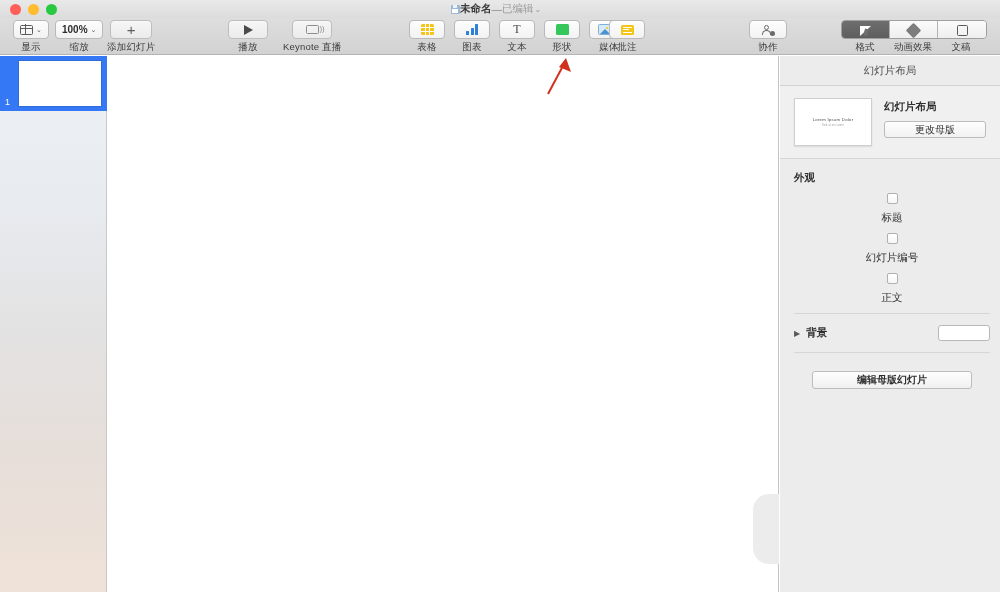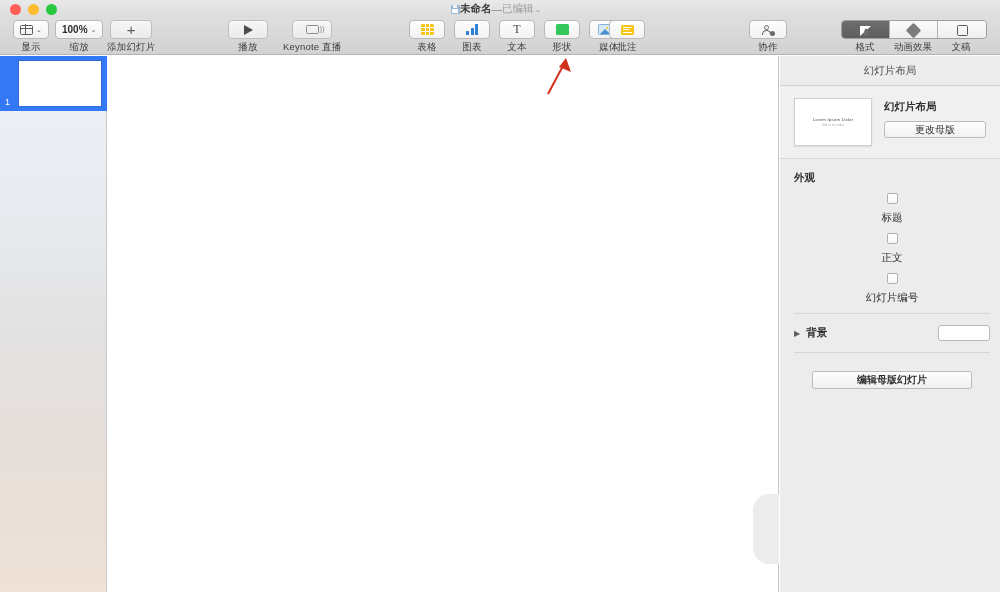--- a/index.html
+++ b/index.html
@@ -396,25 +396,25 @@
 
     <div class="insp-body">
       <div class="sec-title">外观</div>
 
       <div class="chk-row">
         <span class="chk"></span>
         <span class="chk-label">标题</span>
       </div>
       <div class="chk-row">
         <span class="chk"></span>
-        <span class="chk-label">正文</span>
+        <span class="chk-label">幻灯片编号</span>
       </div>
       <div class="chk-row">
         <span class="chk"></span>
-        <span class="chk-label">幻灯片编号</span>
+        <span class="chk-label">正文</span>
       </div>
 
       <div class="hr"></div>
 
       <div class="bg-row">
         <span class="disclose">▶</span>
         <span class="bg-label">背景</span>
         <span class="swatch"></span>
       </div>
 

